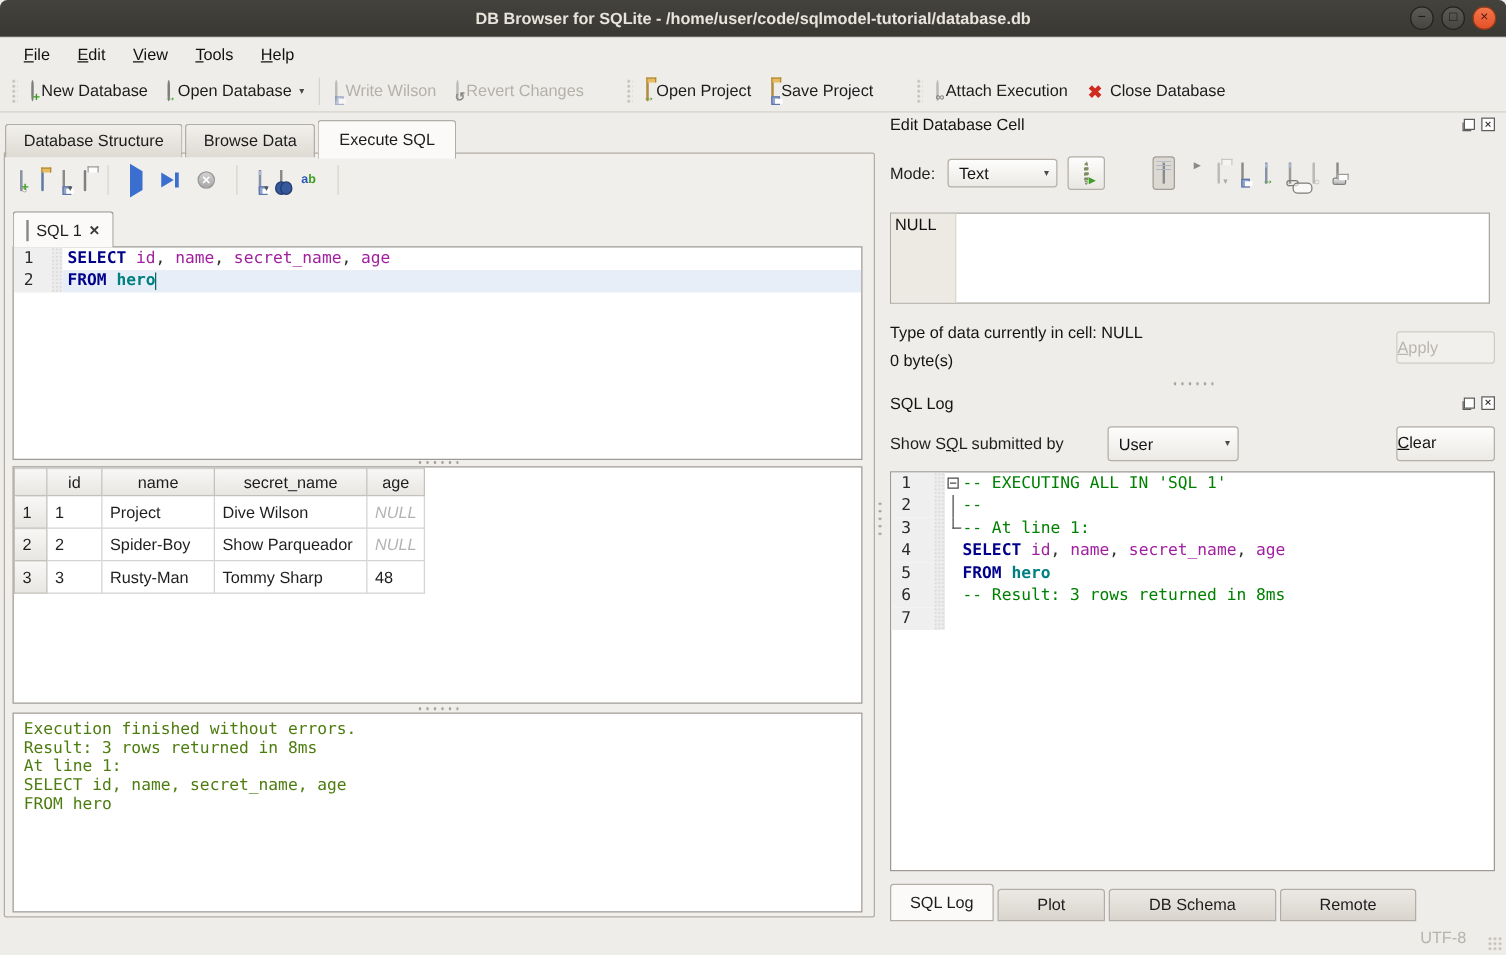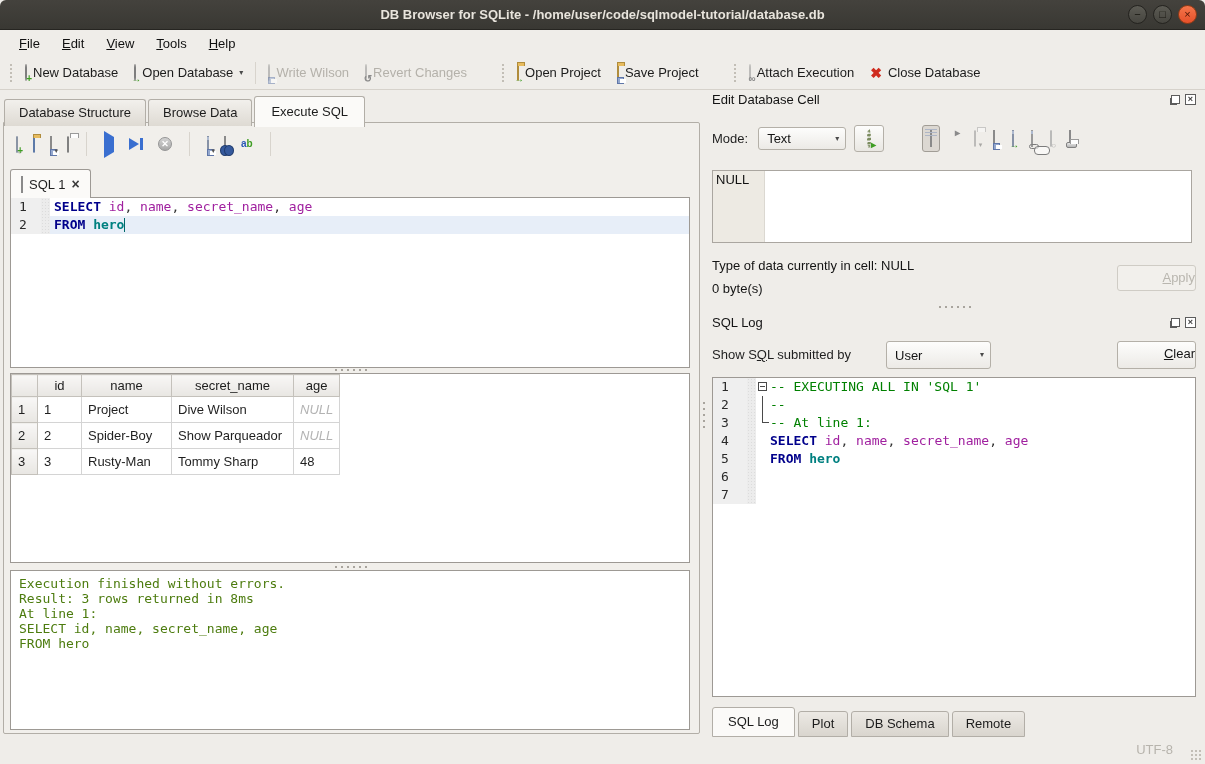--- a/index.html
+++ b/index.html
@@ -141,21 +141,21 @@
   
   .dock-header { position:absolute; left:712px; width:484px; display:flex; align-items:center; color:#141414; }
   .dock-btns { margin-left:auto; display:flex; gap:5px; align-items:center; }
   .dock-float { width:9px; height:9px; border:1px solid #5c5c5c; background:#fff; box-shadow:-2px 2px 0 -1px #5c5c5c; }
   .dock-close { width:11px; height:11px; border:1px solid #5c5c5c; background:#fff; color:#3a3a3a;
     font-size:9px; line-height:9px; text-align:center; font-weight:bold; }
 
   .mode-row { position:absolute; top:124px; left:712px; width:484px; height:29px; display:flex; align-items:center; }
   .select { display:flex; align-items:center; justify-content:space-between; padding:3px 6px 3px 8px;
     background:linear-gradient(#fdfdfc,#eceae6); border:1px solid #b4b0a8; border-radius:3px; color:#141414; }
-  .btn { display:inline-block; text-align:right; padding:4px 0; background:linear-gradient(#fdfdfc,#eceae6);
+  .btn { display:inline-block; text-align:left; padding:4px 0; background:linear-gradient(#fdfdfc,#eceae6);
     border:1px solid #b4b0a8; border-radius:3px; color:#141414; }
   .btn.disabled { color:#b9b6af; background:#f2f0ec; border-color:#cfccc5; }
   .btn::first-letter { text-decoration:underline; }
   .iconbtn { display:flex; align-items:center; justify-content:center; width:30px; height:27px;
     border:1px solid #b4b0a8; border-radius:3px; background:linear-gradient(#fdfdfc,#e9e7e2); }
   .celltools { display:flex; align-items:center; gap:17px; margin-left:38px; }
   .pressed { background:#dcd8d2; border:1px solid #a19d96; border-radius:3px; padding:5px 7px; }
 
   .cell-value { position:absolute; top:170px; left:712px; width:480px; height:73px;
     border:1px solid #aaa6a0; background:#fff; display:flex; }
@@ -178,21 +178,21 @@
     background-image:radial-gradient(circle,#dcdcdc .8px,transparent 1px); background-size:3px 3px; }
   .log-line .fold { width:14px; flex:none; position:relative; }
   .log-line .code { white-space:pre; flex:1; }
   .fbox { position:absolute; left:2px; top:4px; width:9px; height:9px; border:1px solid #4a4a4a; background:#fff; }
   .fbox::after { content:""; position:absolute; left:1px; right:1px; top:3px; height:1px; background:#4a4a4a; }
   .vbar { position:absolute; left:6px; top:0; bottom:0; width:1px; background:#4a4a4a; }
   .corner { position:absolute; left:6px; top:0; width:7px; height:9px; border-left:1px solid #4a4a4a;
     border-bottom:1px solid #4a4a4a; }
 
   .bottom-tabs { position:absolute; top:707px; left:712px; display:flex; align-items:flex-end; }
-  .btab { padding:4px 13px 5px; background:linear-gradient(#ece9e4,#d9d5ce); border:1px solid #b2aea7;
+  .btab { padding:4px 31px 5px; background:linear-gradient(#ece9e4,#d9d5ce); border:1px solid #b2aea7;
     border-radius:3px 3px 0 0; margin-right:3px; color:#1c1c1c; }
   .btab.active { background:#fbfaf8; padding:6px 15px 7px; }
 
   
   .status-encoding { position:absolute; top:742px; right:32px; color:#b7b4ad; }
   .grip { position:absolute; right:3px; bottom:3px; width:12px; height:12px;
     background-image:radial-gradient(circle,#c2beb6 1px,transparent 1.2px); background-size:4px 4px; }
 </style>
 </head>
 <body>
@@ -441,20 +441,21 @@
     <div class="log-line">
       <span class="ln">5</span>
       <span class="hatch"></span>
         <span class="fold"></span>
       <span class="code"><span class="kw">FROM </span><span class="tbl">hero</span></span>
     </div>
     <div class="log-line">
       <span class="ln">6</span>
       <span class="hatch"></span>
         <span class="fold"></span>
+      <span class="code cmt">-- Result: 3 rows returned in 8ms</span>
     </div>
     <div class="log-line">
       <span class="ln">7</span>
       <span class="hatch"></span>
         <span class="fold"></span>
       <span class="code"></span>
     </div>
   </div>
 
   <div class="bottom-tabs">

